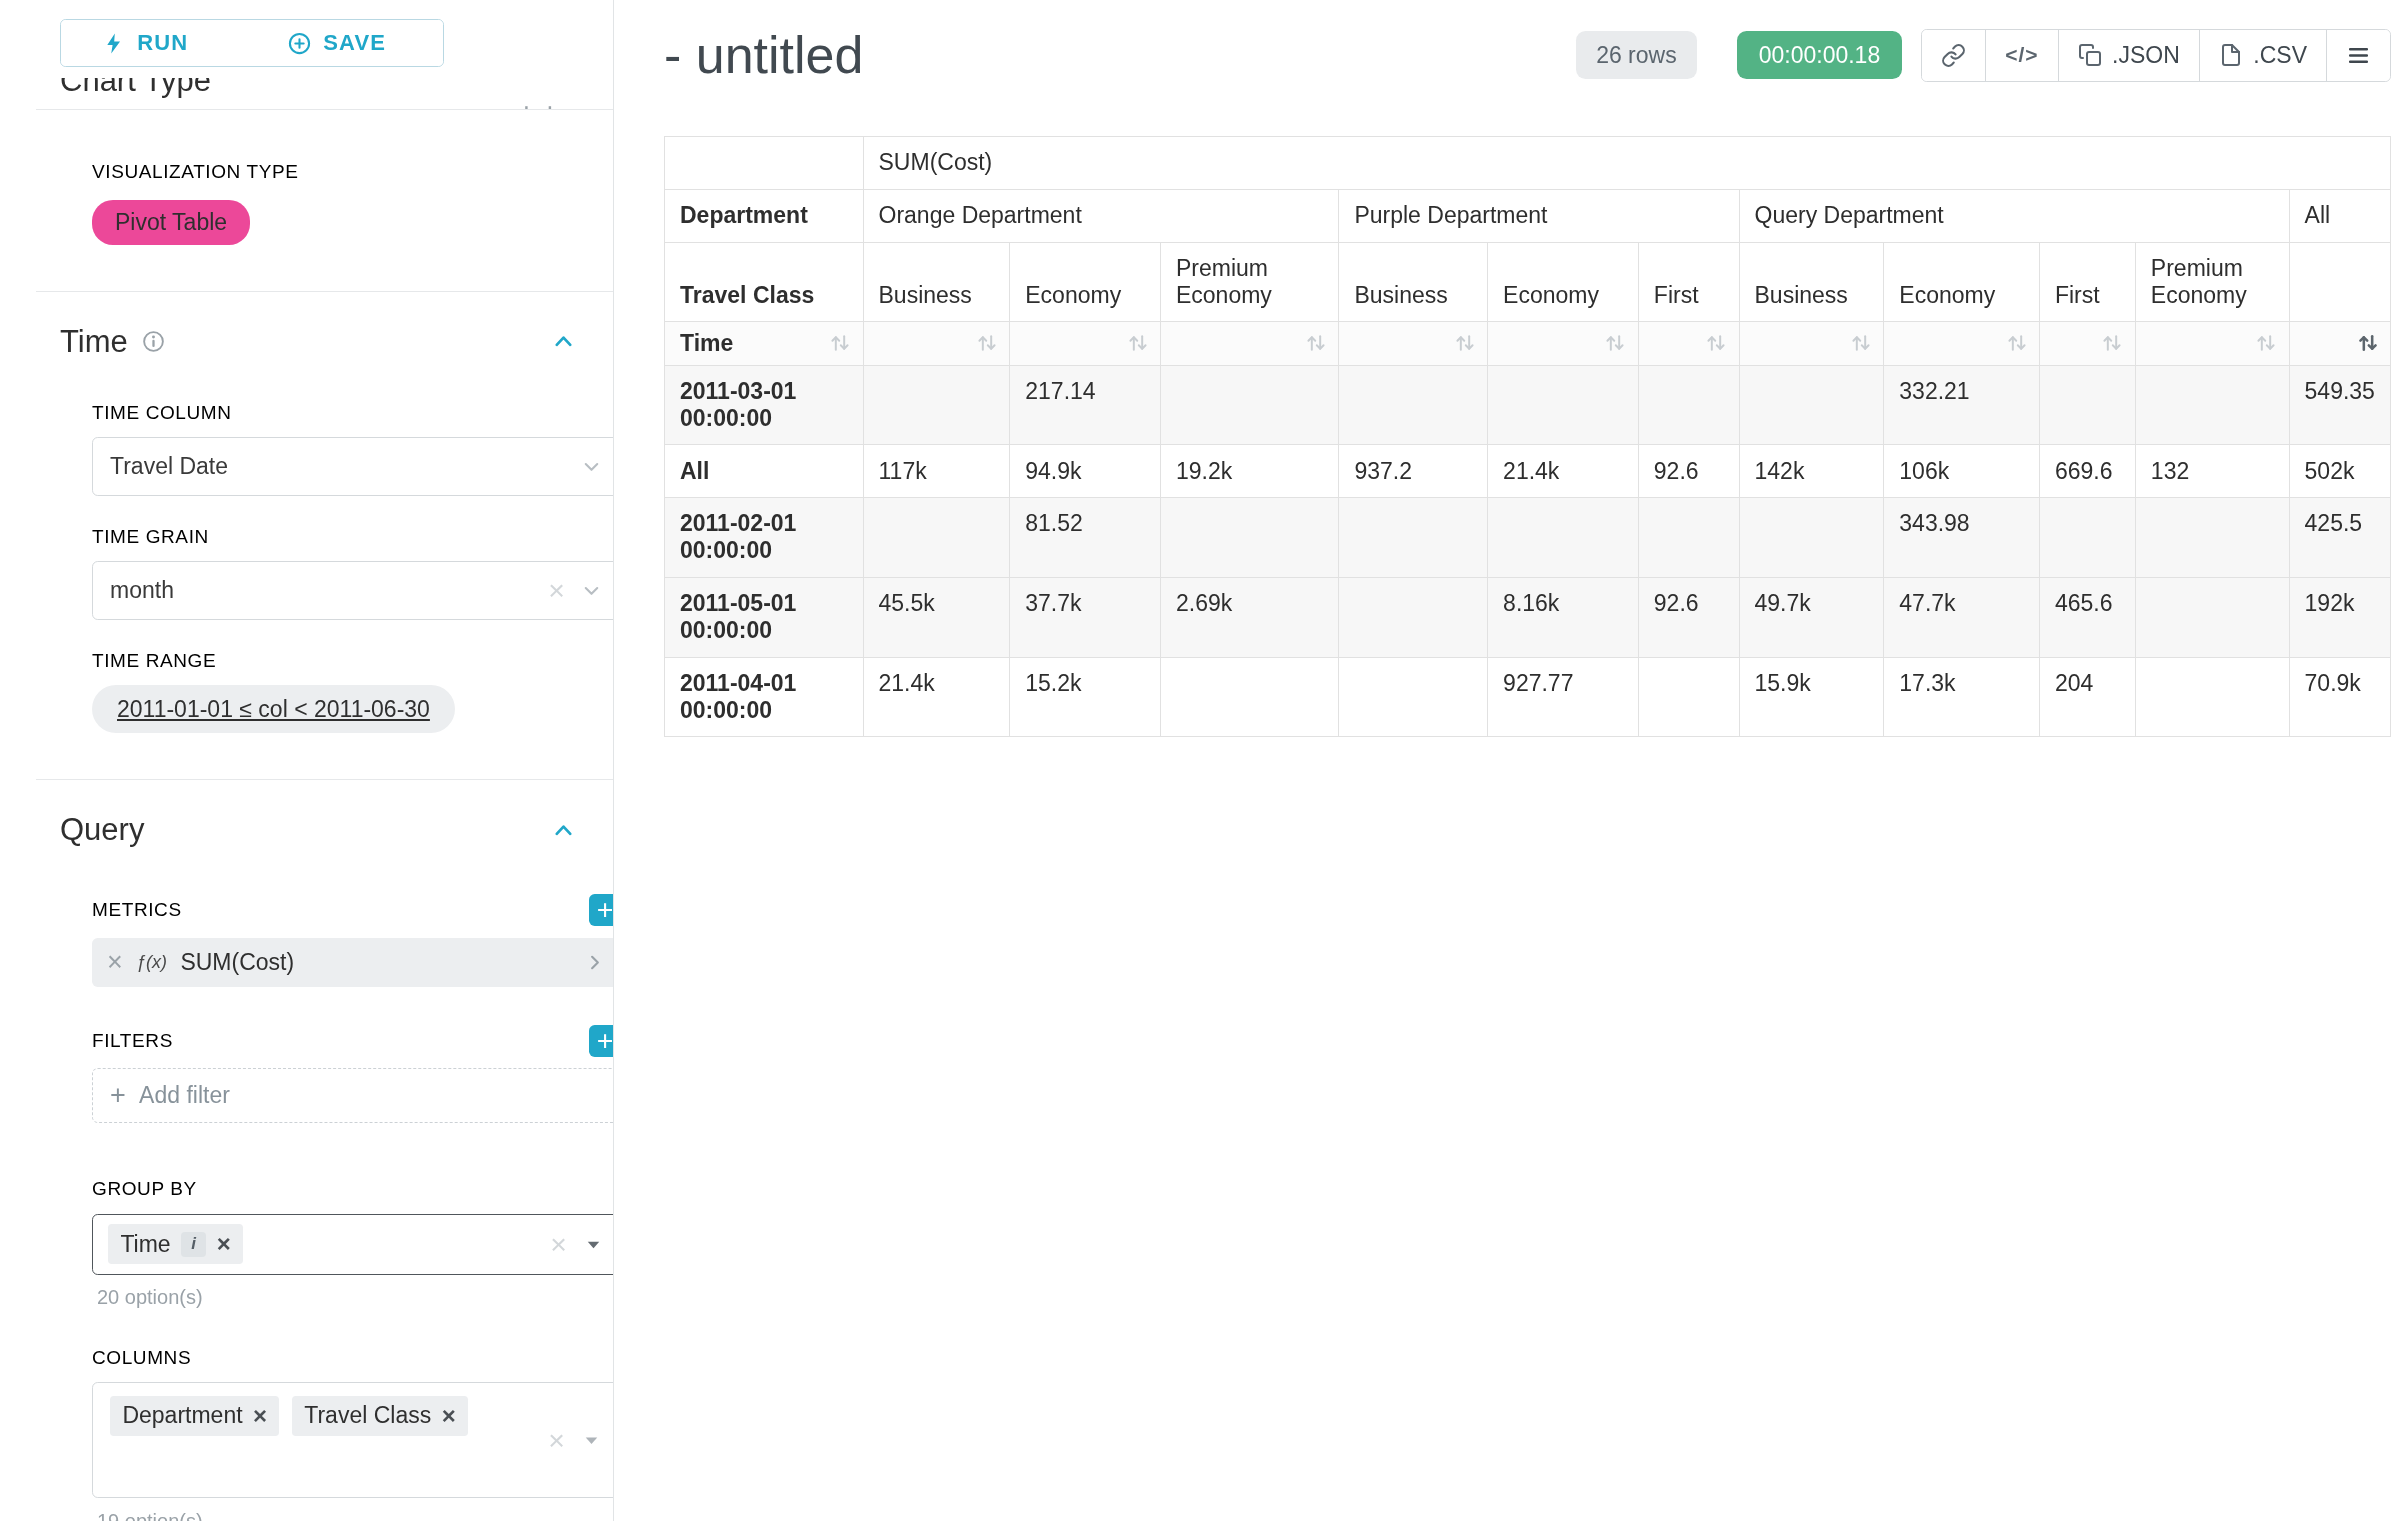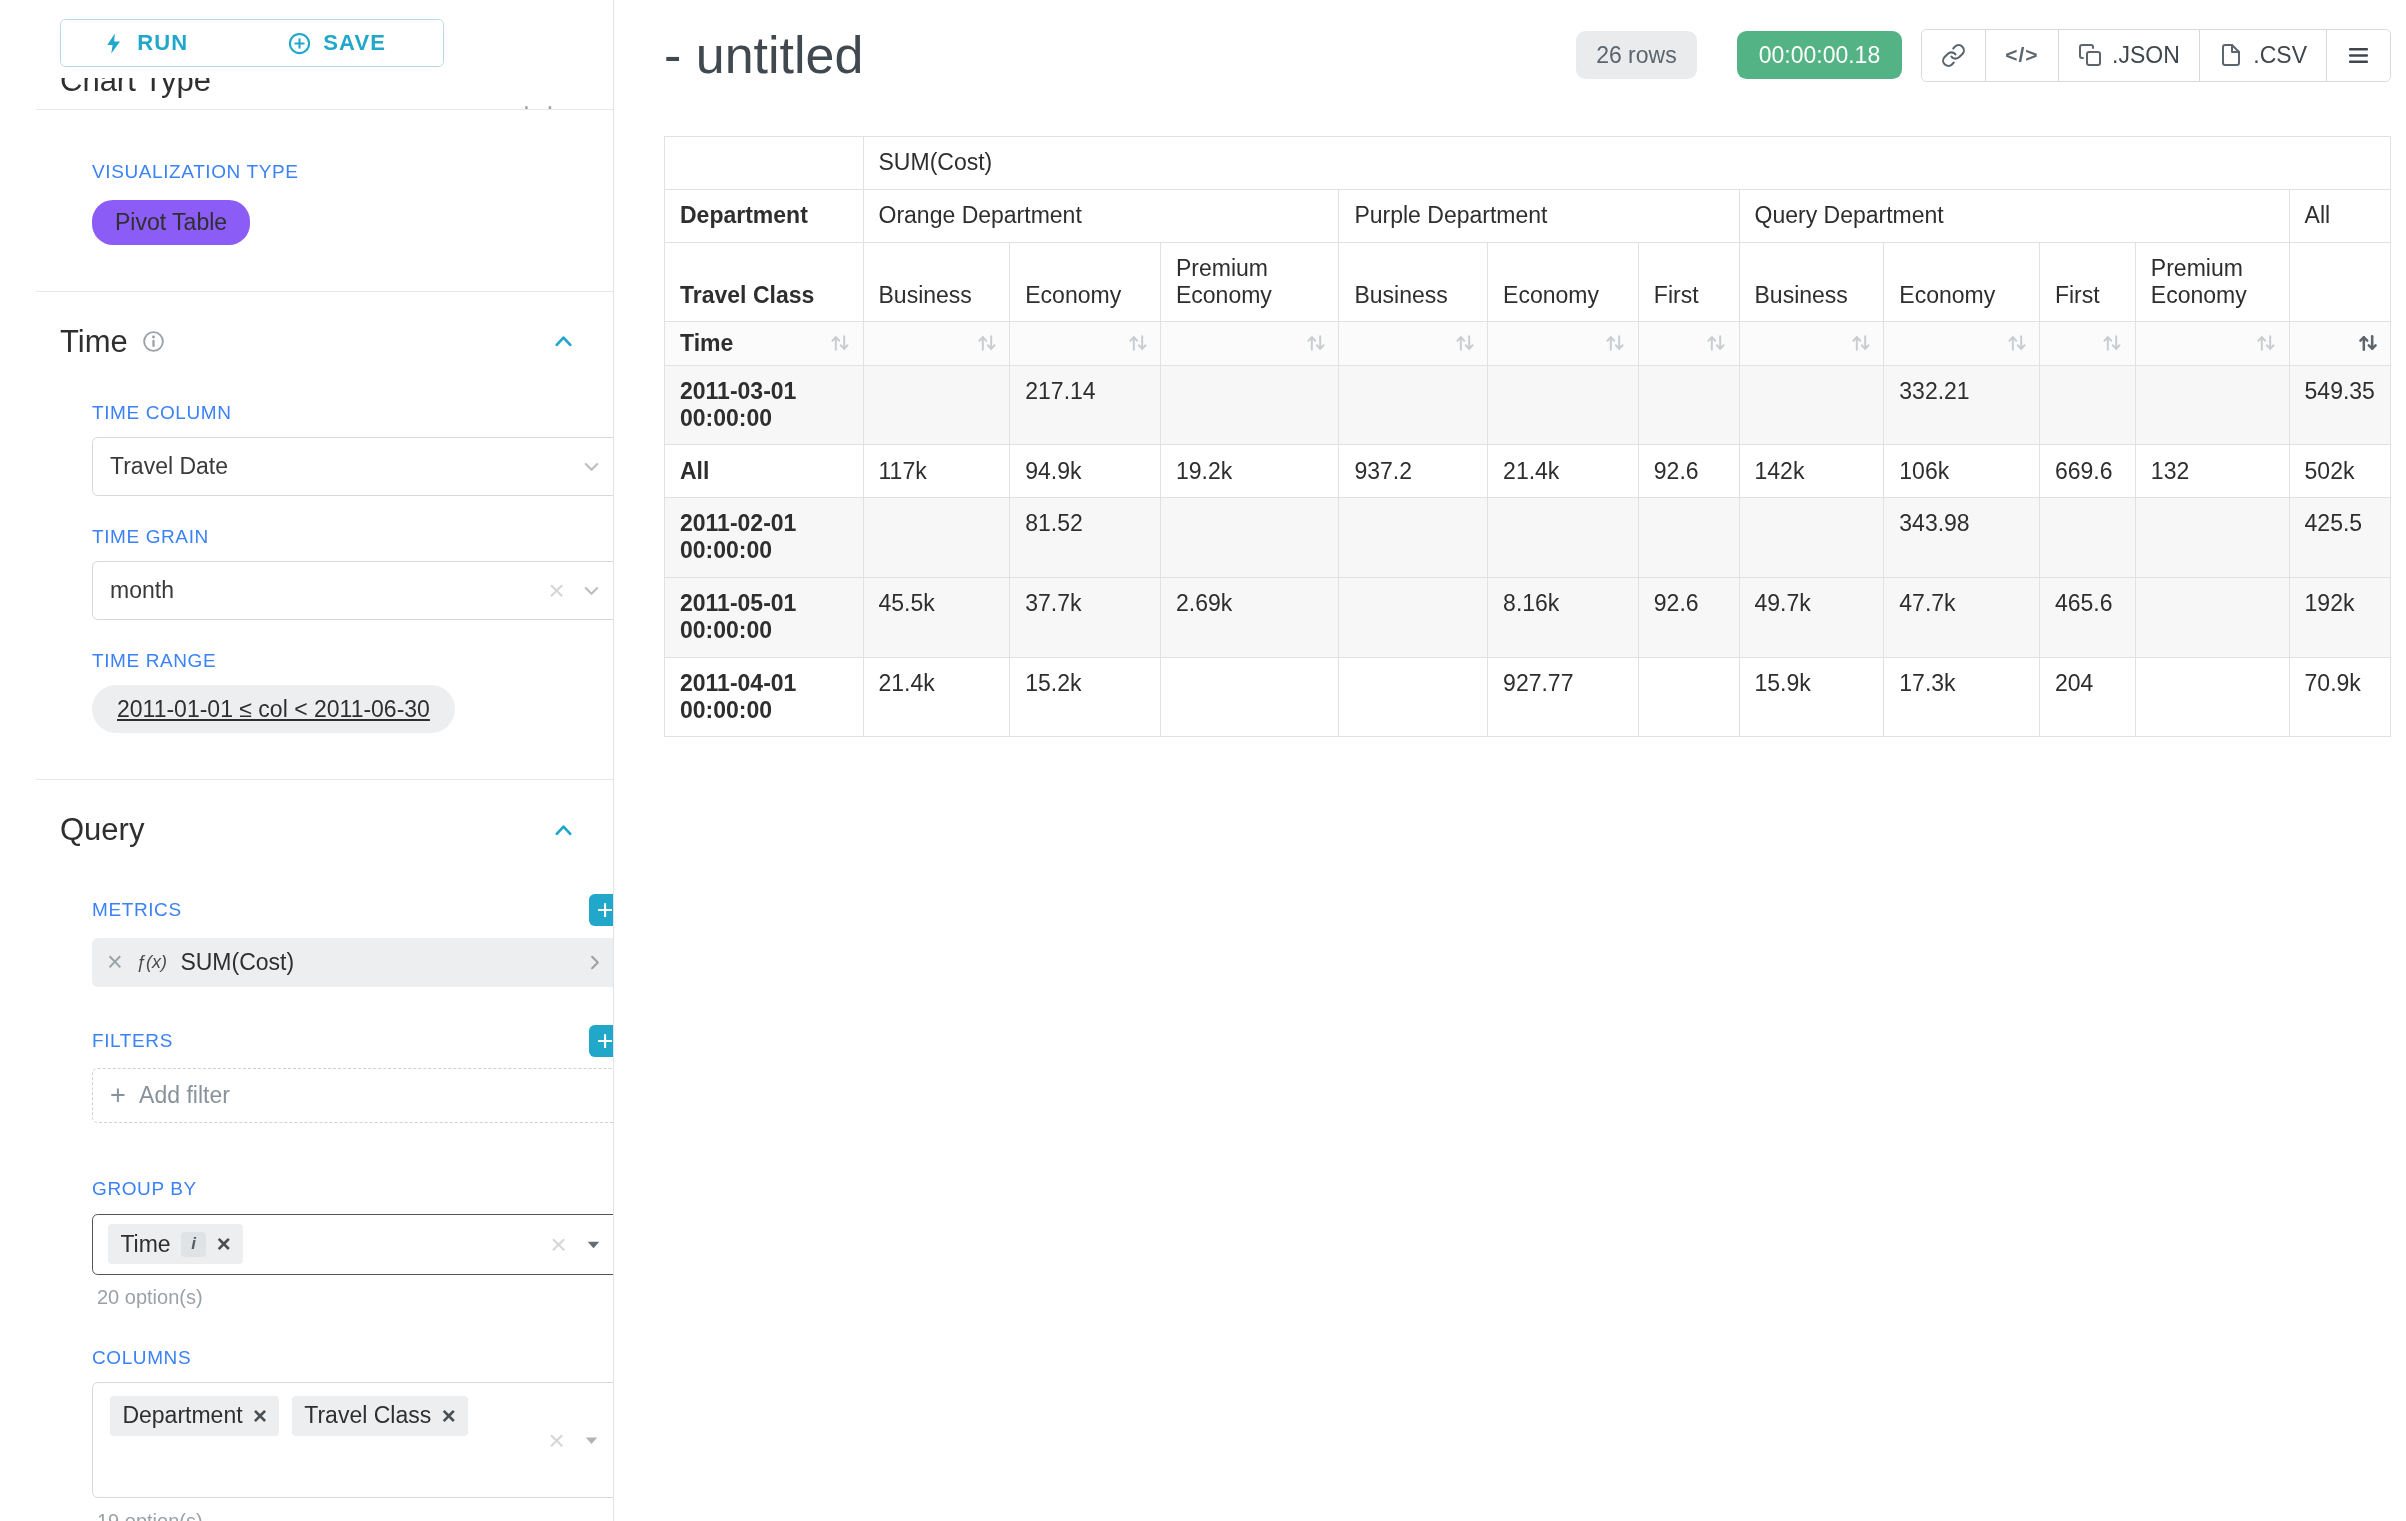--- a/index.html
+++ b/index.html
@@ -17,26 +17,26 @@
 
   .btn-row { margin: 19px 0 0 24px; display: inline-flex; height: 48px; border: 1px solid #b9d8e3; border-radius: 5.7px; overflow: hidden; }
   .btn-row button { display: flex; align-items: center; justify-content: center; gap: 11.4px; background: #fff; border: 0; color: #20a7c9; font-weight: 700; font-size: 22px; letter-spacing: 1.1px; font-family: inherit; cursor: pointer; }
   .run-btn { width: 169px; }
   .save-btn { width: 213px; border-left: 1px solid #b9d8e3; }
 
   .chart-type-clip { height: 32px; overflow: hidden; margin-top: 11.4px; padding-left: 24px; border-bottom: 1px solid #e6e8ea; position: relative; }
   .chart-type-text { display: block; font-size: 31px; color: #2f2f2f; margin-top: -15px; }
   .clip-dots { position: absolute; right: 44px; top: 13.3px; color: #9aa2a8; font-size: 25px; letter-spacing: 15px; }
 
-  .ctl-label { font-size: 19px; letter-spacing: 0.6px; color: #3b82f6; font-weight: 500; margin-left: 56px; }
+  .ctl-label { font-size: 19px; letter-spacing: 0.6px; color: #000000; font-weight: 500; margin-left: 56px; }
   .mt-lg { margin-top: 51px; }
   .mt-md { margin-top: 42px; }
   .mt-sm { margin-top: 30px; }
 
-  .viz-pill { display: inline-block; margin: 17px 0 0 56px; padding: 8.6px 23px; background: #8b5cf6; border-radius: 21px; font-size: 23px; color: #2f2f2f; cursor: pointer; }
+  .viz-pill { display: inline-block; margin: 17px 0 0 56px; padding: 8.6px 23px; background: #ec4899; border-radius: 21px; font-size: 23px; color: #2f2f2f; cursor: pointer; }
 
   .section-div { border-top: 1px solid #e6e8ea; margin-top: 46px; }
   .section-header { display: flex; align-items: center; margin: 32px 36px 0 24px; }
   .section-title { font-size: 31px; color: #2f2f2f; }
   .info-icon { margin-left: 13.3px; display: inline-flex; }
   .collapse-chevron { margin-left: auto; display: inline-flex; cursor: pointer; }
 
   .select { width: 529px; margin: 13.3px 0 0 56px; height: 59px; border: 1px solid #d5d9dc; border-radius: 5.7px; display: flex; align-items: center; padding: 0 17px; font-size: 23px; color: #3a3a3a; background: #fff; cursor: pointer; }
   .select-icons { margin-left: auto; display: flex; align-items: center; gap: 15px; }
   .clear-x { color: #d3d7da; font-size: 28.5px; line-height: 1; cursor: pointer; }

